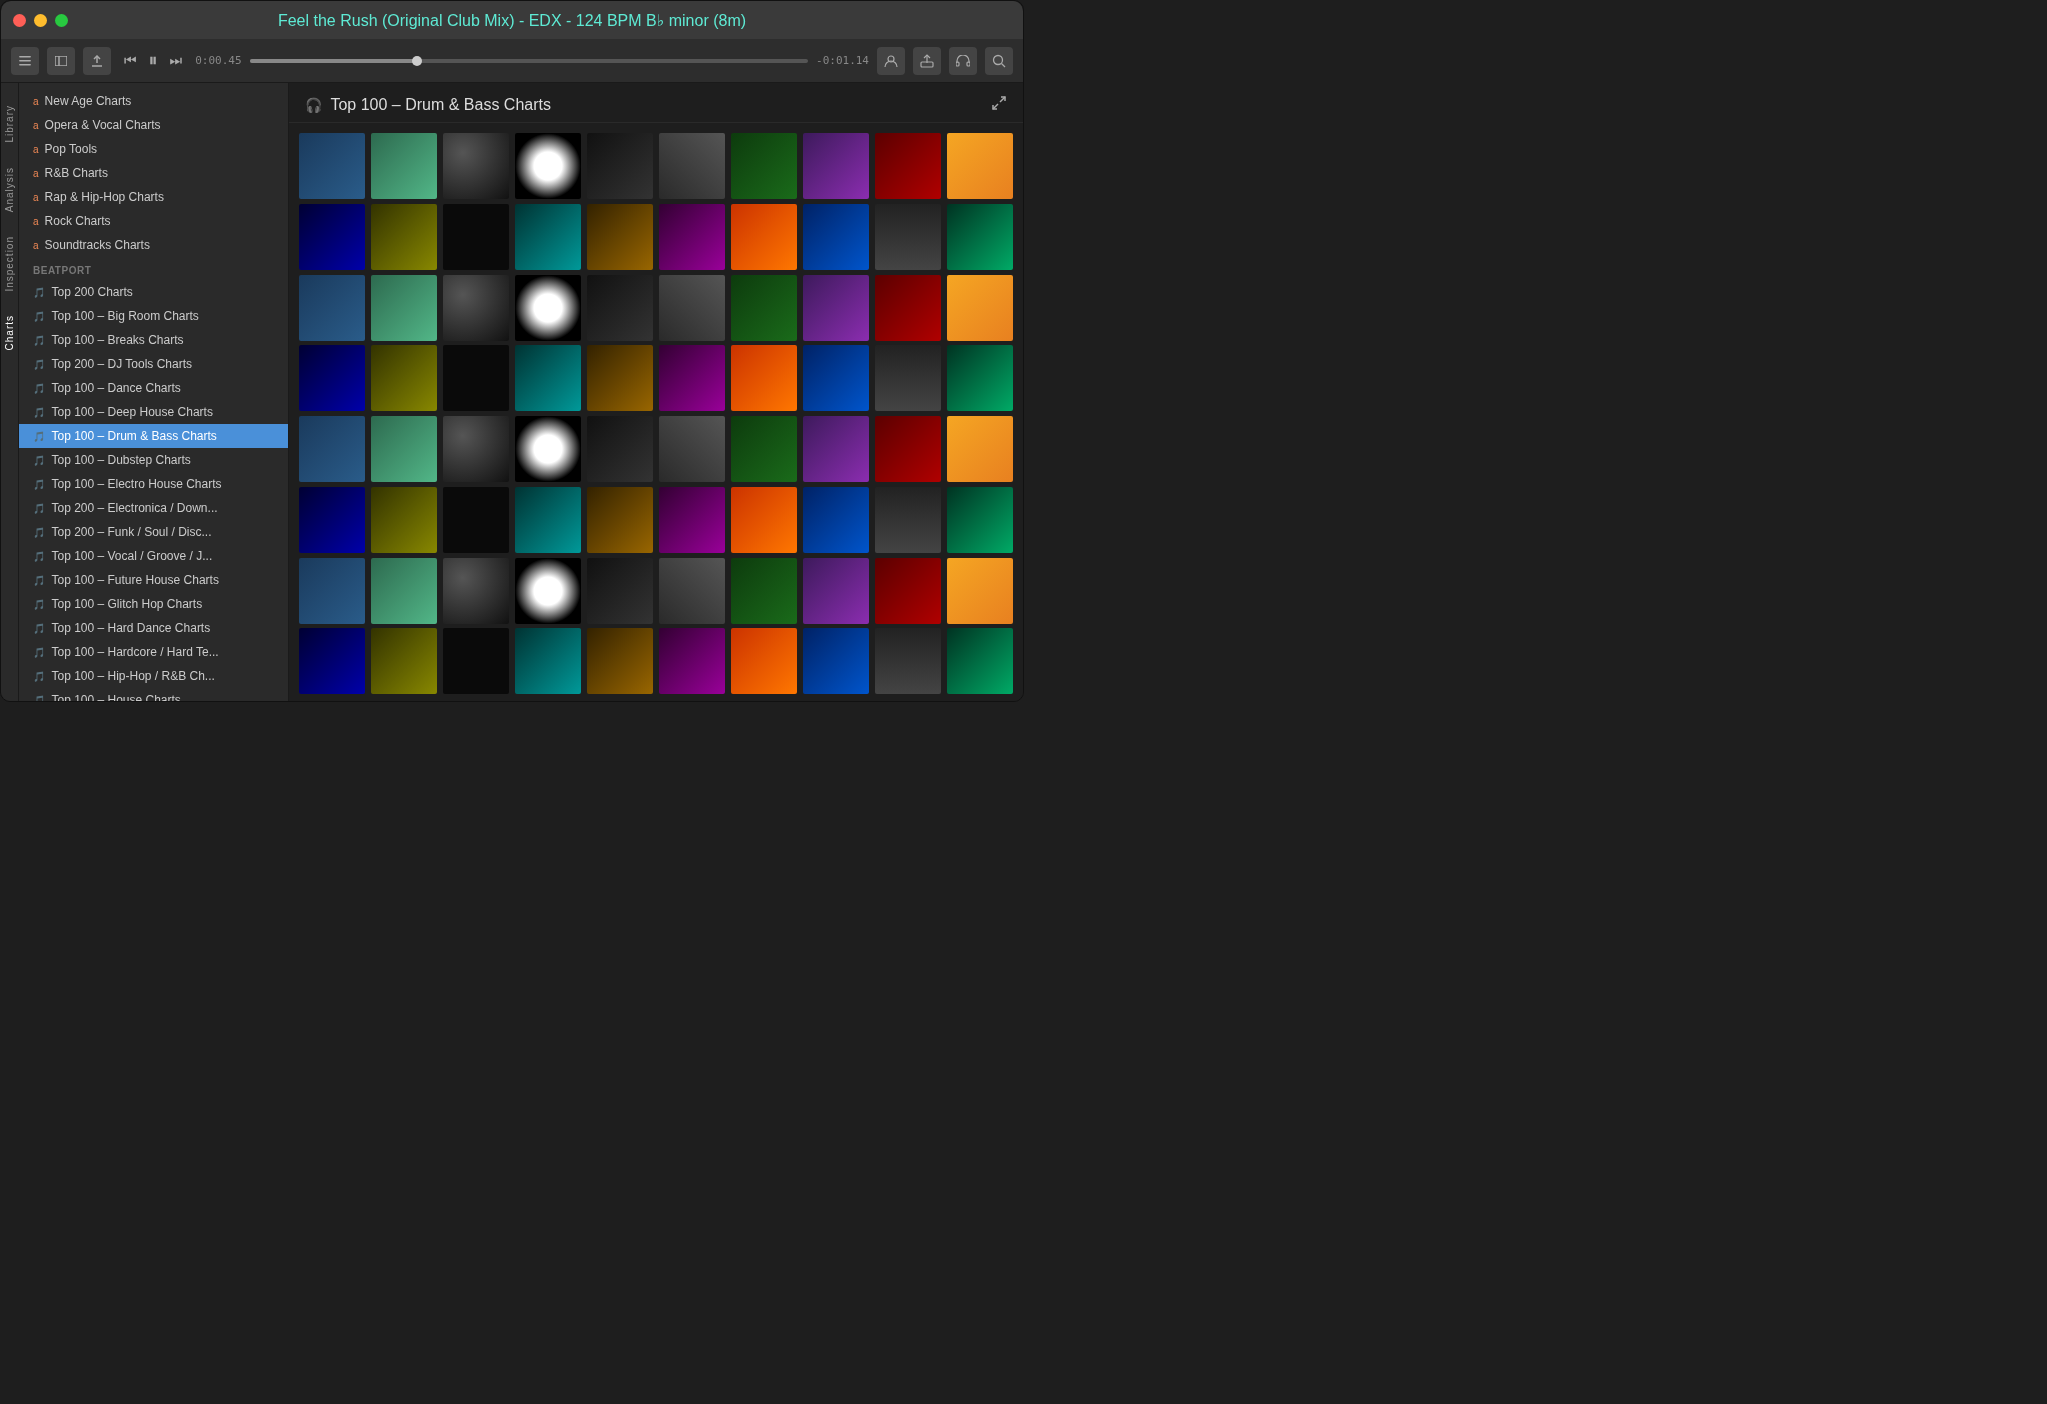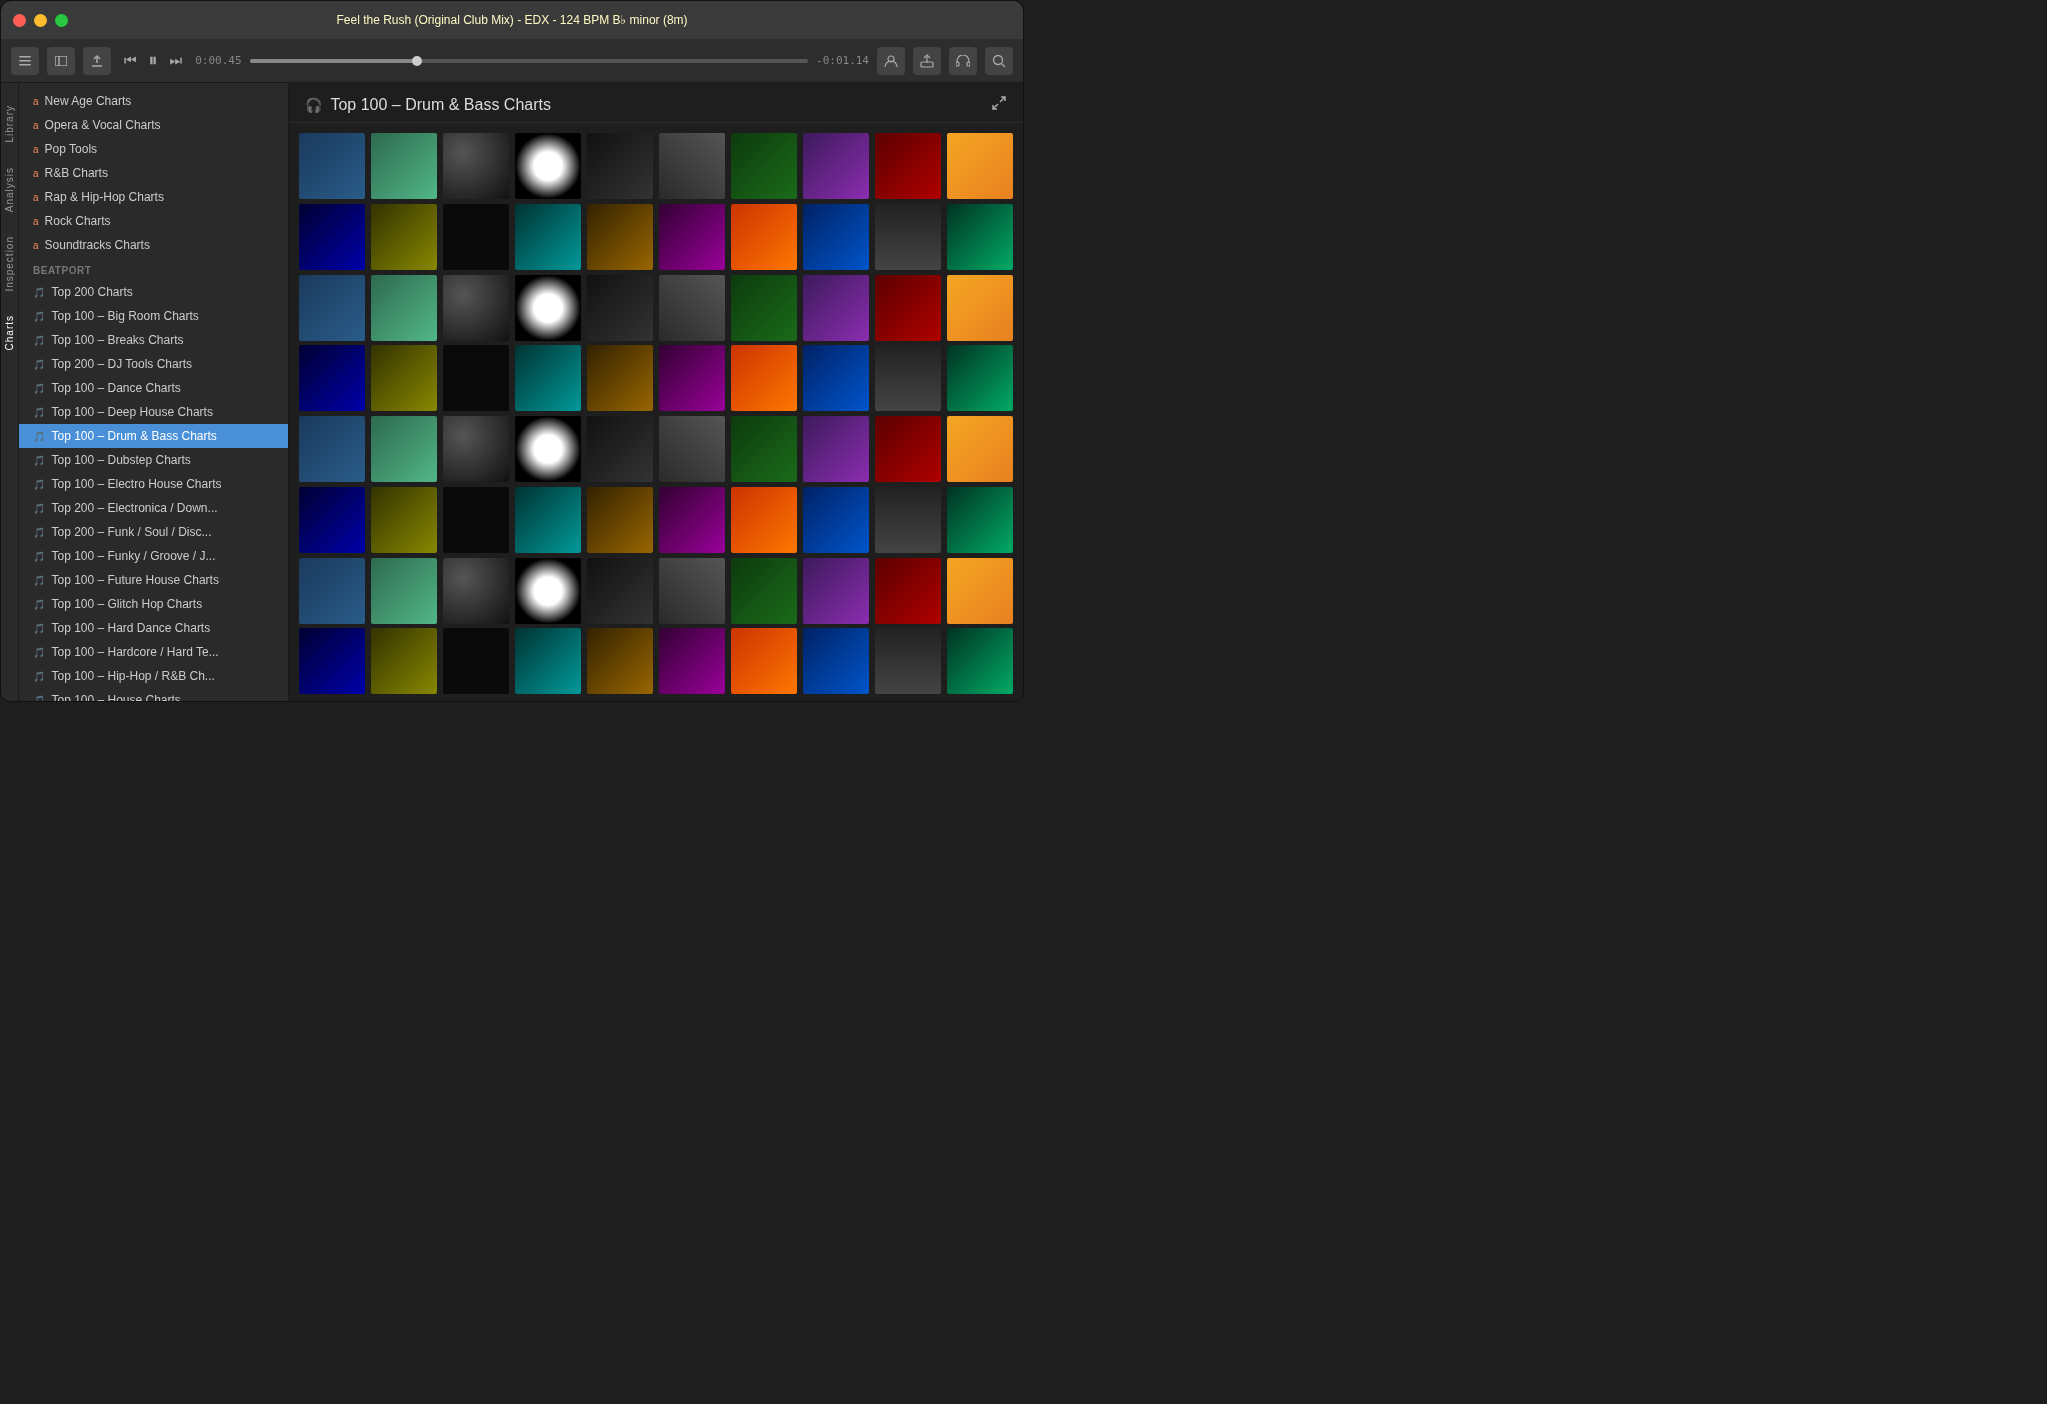--- a/index.html
+++ b/index.html
@@ -30,22 +30,22 @@
       gap: 8px;
     }
     .titlebar-btn {
       width: 13px; height: 13px;
       border-radius: 50%;
     }
     .btn-close { background: #ff5f57; }
     .btn-min { background: #ffbd2e; }
     .btn-max { background: #28c940; }
     .titlebar-title {
-      color: #fef9c3;
-      font-size: 12px;
+      color: #5eead4;
+      font-size: 16px;
       font-weight: 500;
     }
 
     
     .transport {
       background: #2d2d2d;
       height: 44px;
       display: flex;
       align-items: center;
       padding: 0 10px;
@@ -388,21 +388,21 @@
     <div class="sidebar-item">
       <span class="icon beatport-icon">🎵</span>
       <span class="item-text">Top 200 – Electronica / Down...</span>
     </div>
     <div class="sidebar-item">
       <span class="icon beatport-icon">🎵</span>
       <span class="item-text">Top 200 – Funk / Soul / Disc...</span>
     </div>
     <div class="sidebar-item">
       <span class="icon beatport-icon">🎵</span>
-      <span class="item-text">Top 100 – Funky / Groove / J...</span>
+      <span class="item-text">Top 100 – Vocal / Groove / J...</span>
     </div>
     <div class="sidebar-item">
       <span class="icon beatport-icon">🎵</span>
       <span class="item-text">Top 100 – Future House Charts</span>
     </div>
     <div class="sidebar-item">
       <span class="icon beatport-icon">🎵</span>
       <span class="item-text">Top 100 – Glitch Hop Charts</span>
     </div>
     <div class="sidebar-item">

